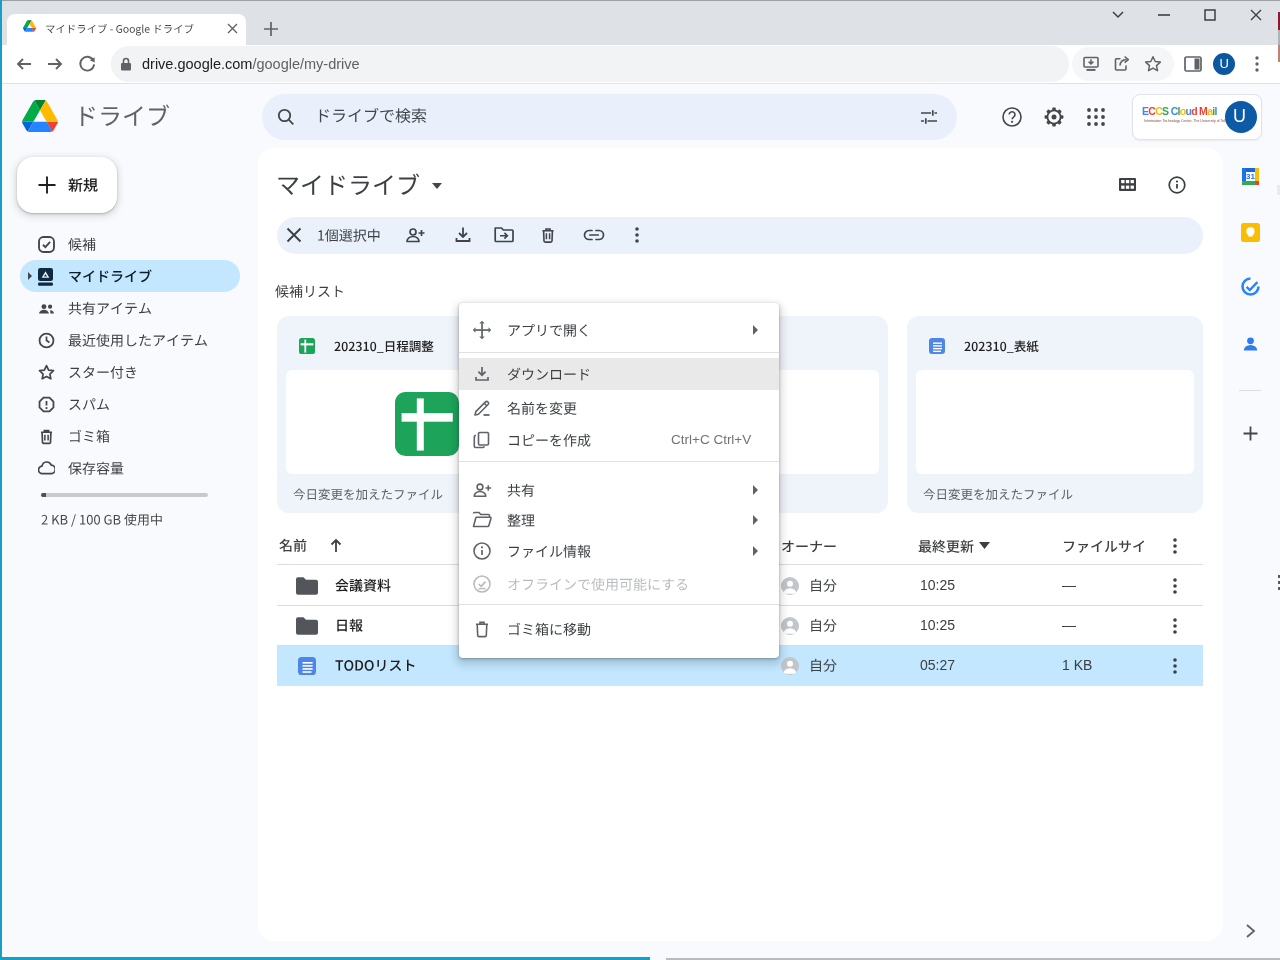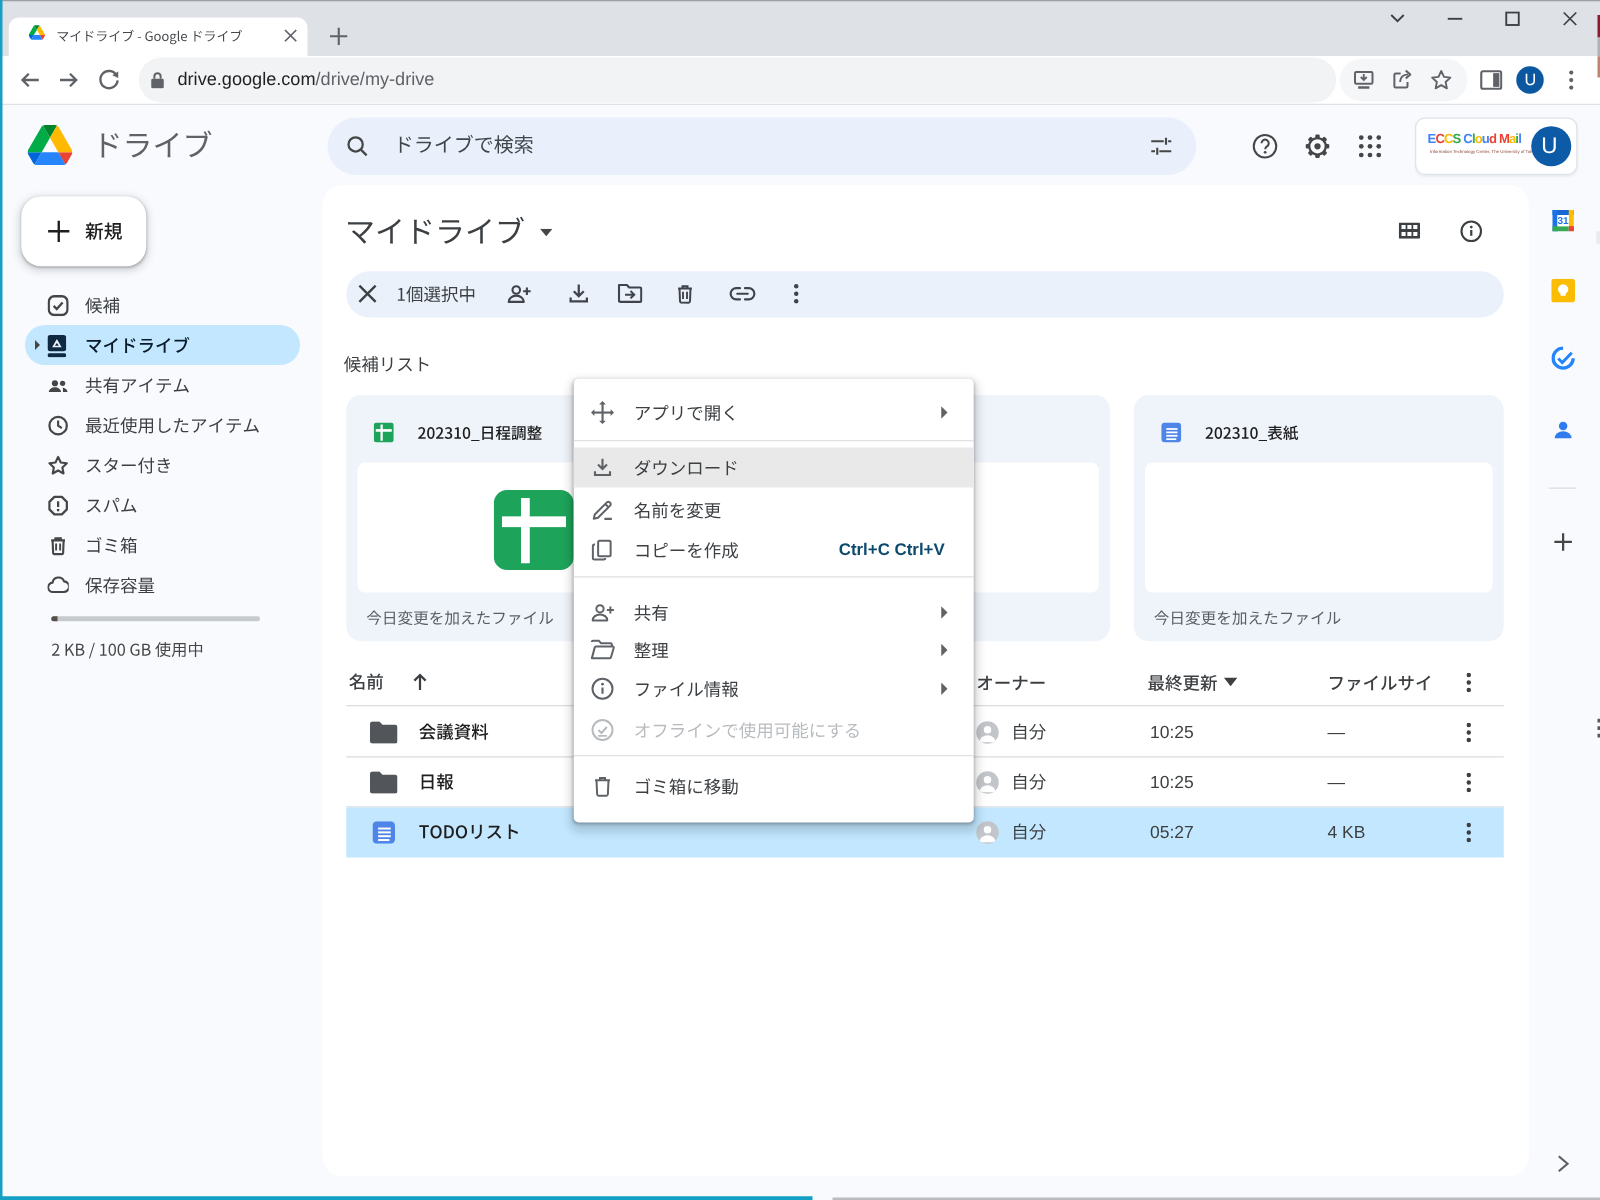--- a/index.html
+++ b/index.html
@@ -52,21 +52,21 @@
   </svg>
 <svg class="a" style="left:78px;top:55px;" width="18" height="18" viewBox="0 0 18 18">
     <path d="M15.2 5.2 A6.9 6.9 0 1 0 16.1 9.3" stroke="#5f6368" stroke-width="1.9" fill="none"></path>
     <path d="M16.6 2.2 V7.4 L11.8 5.2 Z" fill="#5f6368"></path>
   </svg>
 <div class="a" style="left:111px;top:46px;width:958px;height:36px;background:#f1f3f4;border-radius:18px"></div>
 <svg class="a" style="left:120px;top:57px;" width="12" height="14" viewBox="0 0 12 14">
     <rect x="1" y="6" width="10" height="7.5" rx="1" fill="#5f6368"></rect>
     <path d="M3.5 6 V4 a2.5 2.5 0 0 1 5 0 V6" stroke="#5f6368" stroke-width="1.6" fill="none"></path>
   </svg>
-<div class="a" style="left:142px;top:56.5px;font-size:14.5px;line-height:15px;color:#202124">drive.google.com<span style="color:#5f6368">/drive/my-drive</span></div>
+<div class="a" style="left:142px;top:56.5px;font-size:14.5px;line-height:15px;color:#202124">drive.google.com<span style="color:#5f6368">/google/my-drive</span></div>
 <div class="a" style="left:1072px;top:47px;width:102px;height:34px;background:#f4f6f8;border-radius:17px"></div>
 <svg class="a" style="left:1082px;top:55px;" width="18" height="18" viewBox="0 0 18 18">
     <rect x="2" y="2.5" width="14" height="9.5" rx="1" stroke="#5f6368" stroke-width="1.6" fill="none"></rect>
     <path d="M4.5 14.9 H13.5" stroke="#5f6368" stroke-width="2"></path>
     <path d="M9 4.2 V8.6 M6.6 6.6 L9 9 L11.4 6.6" stroke="#5f6368" stroke-width="1.5" fill="none"></path>
   </svg>
 <svg class="a" style="left:1112px;top:55px;" width="18" height="18" viewBox="0 0 18 18">
     <path d="M8.5 3.8 H4.5 a1 1 0 0 0-1 1 V14 a1 1 0 0 0 1 1 H13 a1 1 0 0 0 1-1 V10.5" stroke="#5f6368" stroke-width="1.6" fill="none"></path>
     <path d="M8 10.5 c.3-3.8 2.6-5.8 6.5-6" stroke="#5f6368" stroke-width="1.6" fill="none"></path>
     <path d="M12.6 1.5 L16.3 4.6 L12.6 7.7" stroke="#5f6368" stroke-width="1.6" fill="none" stroke-linejoin="round"></path>
@@ -514,21 +514,21 @@
     <path d="M2.6 16.8 a6.4 5.6 0 0 1 12.8 0 Z" fill="#fff"></path>
   </svg>
 <div class="a" style="left:809px;top:656.3px;">
     <svg width="28" height="20" viewBox="0 0 28 20">
       <g transform="translate(0,14.6) scale(0.014000,-0.014000)">
         <path d="M214 482H795V411H214ZM214 264H795V194H214ZM214 46H795V-25H214ZM163 703H853V-76H774V631H239V-81H163ZM455 842 542 830Q526 785 508 740Q489 695 472 662L405 675Q415 699 424 728Q434 758 442 788Q451 817 455 842Z M1187 462H1760V389H1187ZM1734 462H1812Q1812 462 1812 455Q1812 448 1812 440Q1812 431 1811 426Q1805 309 1800 228Q1794 146 1786 92Q1779 38 1770 7Q1761 -24 1747 -38Q1732 -57 1714 -64Q1696 -72 1670 -74Q1645 -76 1602 -76Q1558 -75 1511 -72Q1510 -55 1504 -34Q1497 -13 1486 3Q1535 -1 1577 -2Q1619 -4 1637 -4Q1652 -4 1662 -1Q1672 2 1679 9Q1694 23 1704 70Q1713 116 1720 208Q1728 299 1734 447ZM1324 820 1404 797Q1367 713 1318 636Q1268 559 1210 495Q1151 431 1088 383Q1081 391 1069 402Q1057 413 1044 424Q1032 435 1023 442Q1087 484 1144 543Q1201 602 1247 672Q1293 743 1324 820ZM1673 822Q1697 772 1732 720Q1767 667 1808 618Q1849 570 1892 528Q1936 487 1977 458Q1967 450 1954 438Q1942 427 1932 415Q1921 403 1914 392Q1872 426 1829 472Q1786 517 1744 570Q1703 623 1666 680Q1630 737 1601 793ZM1398 441H1479Q1471 359 1453 281Q1435 203 1398 134Q1361 65 1296 9Q1230 -47 1125 -85Q1120 -75 1112 -62Q1104 -50 1094 -38Q1085 -27 1076 -19Q1174 13 1234 62Q1295 112 1328 173Q1361 234 1376 302Q1391 370 1398 441Z" fill="#3d4043"></path>
       </g>
     </svg>
   </div>
 <div class="a" style="left:920px;top:657.9px;font-size:14px;line-height:14px;color:#3d4043;font-weight:400;">05:27</div>
-<div class="a" style="left:1062px;top:657.9px;font-size:14px;line-height:14px;color:#3d4043;font-weight:400;">4 KB</div>
+<div class="a" style="left:1062px;top:657.9px;font-size:14px;line-height:14px;color:#3d4043;font-weight:400;">1 KB</div>
 <svg class="a" style="left:1173px;top:657.5px;" width="4" height="16" viewBox="0 0 4 16">
     <circle cx="2" cy="2" r="1.8" fill="#3c4043"></circle>
     <circle cx="2" cy="8" r="1.8" fill="#3c4043"></circle>
     <circle cx="2" cy="14" r="1.8" fill="#3c4043"></circle>
   </svg>
 <div class="a" style="left:459px;top:303px;width:320px;height:355px;background:#fff;border-radius:4px;box-shadow:0 1px 3px rgba(0,0,0,.3),0 4px 8px 3px rgba(0,0,0,.15)"></div>
 <div class="a" style="left:459px;top:358px;width:320px;height:32px;background:#e9e9e9"></div>
 <svg class="a" style="left:472px;top:320px" width="20" height="20" viewBox="0 0 20 20">
     <path d="M10 0.8 L12.7 3.5 H7.3 Z M10 19.2 L7.3 16.5 H12.7 Z M0.8 10 L3.5 7.3 V12.7 Z M19.2 10 L16.5 12.7 V7.3 Z" fill="#5f6368"></path>
     <rect x="3.2" y="9.2" width="13.6" height="1.7" fill="#5f6368"></rect>
@@ -572,21 +572,21 @@
     <rect x="6.5" y="2.5" width="10" height="12.5" rx="1.2" stroke="#5f6368" stroke-width="1.6" fill="none"></rect>
     <path d="M4 5.5 H3.5 a1.2 1.2 0 0 0-1.2 1.2 V16.3 a1.2 1.2 0 0 0 1.2 1.2 H11 a1.2 1.2 0 0 0 1.2-1.2" stroke="#5f6368" stroke-width="1.6" fill="none"></path>
   </svg>
 <div class="a" style="left:507px;top:430.8px;">
     <svg width="84" height="20" viewBox="0 0 84 20">
       <g transform="translate(0,14.6) scale(0.014000,-0.014000)">
         <path d="M172 686Q197 683 227 682Q257 680 281 680H774Q792 680 812 680Q833 681 848 682Q847 665 846 644Q845 622 845 604V88Q845 61 846 32Q848 3 849 -9H759Q760 3 760 28Q761 52 761 79V600H282Q254 600 222 599Q189 598 172 597ZM159 134Q178 132 208 130Q239 128 270 128H806V47H272Q242 47 210 46Q179 45 159 43Z M1759 697Q1759 670 1778 651Q1797 632 1825 632Q1852 632 1872 651Q1891 670 1891 697Q1891 725 1872 744Q1852 764 1825 764Q1797 764 1778 744Q1759 725 1759 697ZM1713 697Q1713 728 1728 754Q1743 780 1768 795Q1794 810 1825 810Q1856 810 1882 795Q1907 780 1922 754Q1937 728 1937 697Q1937 667 1922 642Q1907 616 1882 601Q1856 586 1825 586Q1794 586 1768 601Q1743 616 1728 642Q1713 667 1713 697ZM1279 750Q1277 733 1276 712Q1274 690 1274 669Q1274 656 1274 618Q1274 579 1274 526Q1274 472 1274 412Q1274 353 1274 298Q1274 243 1274 202Q1274 160 1274 141Q1274 103 1290 88Q1307 74 1344 67Q1368 63 1404 61Q1439 59 1476 59Q1516 59 1562 61Q1608 63 1656 67Q1703 71 1745 77Q1787 83 1818 91V0Q1775 -7 1714 -12Q1654 -16 1590 -18Q1527 -21 1472 -21Q1428 -21 1386 -18Q1343 -16 1312 -11Q1254 -1 1223 28Q1192 58 1192 119Q1192 144 1192 189Q1192 234 1192 292Q1192 350 1192 410Q1192 471 1192 525Q1192 579 1192 618Q1192 656 1192 669Q1192 682 1192 696Q1191 710 1190 724Q1188 739 1186 750ZM1237 435Q1282 445 1336 460Q1391 474 1448 491Q1504 508 1558 527Q1611 546 1654 565Q1677 575 1699 586Q1721 597 1742 610L1777 530Q1756 521 1730 510Q1705 500 1683 491Q1636 472 1578 452Q1521 432 1460 414Q1399 395 1342 379Q1284 363 1237 352Z M2102 433Q2117 432 2139 430Q2161 429 2188 428Q2214 428 2241 428Q2257 428 2290 428Q2324 428 2369 428Q2414 428 2464 428Q2515 428 2566 428Q2616 428 2662 428Q2707 428 2740 428Q2773 428 2789 428Q2827 428 2854 430Q2881 432 2897 433V335Q2882 336 2852 338Q2823 340 2790 340Q2774 340 2740 340Q2706 340 2662 340Q2617 340 2566 340Q2515 340 2464 340Q2414 340 2370 340Q2325 340 2291 340Q2257 340 2241 340Q2200 340 2163 338Q2126 337 2102 335Z M3460 791Q3454 761 3444 720Q3435 680 3414 629Q3396 584 3370 536Q3343 488 3313 449Q3332 461 3356 470Q3380 478 3406 482Q3431 486 3452 486Q3510 486 3550 454Q3590 421 3590 359Q3590 340 3590 310Q3590 281 3590 248Q3591 216 3592 185Q3593 154 3593 131H3516Q3517 151 3518 178Q3519 205 3520 235Q3520 265 3520 292Q3519 319 3519 338Q3519 382 3492 402Q3466 423 3426 423Q3379 423 3334 402Q3288 382 3254 350Q3232 329 3210 302Q3189 276 3163 246L3095 296Q3167 366 3215 427Q3263 488 3293 540Q3323 593 3340 635Q3356 677 3366 720Q3376 762 3378 798ZM3118 683Q3158 678 3205 675Q3252 672 3287 672Q3354 672 3431 676Q3508 679 3586 686Q3665 693 3736 706L3735 632Q3683 623 3624 618Q3565 612 3504 608Q3443 605 3386 604Q3330 602 3282 602Q3261 602 3234 602Q3206 603 3176 604Q3146 606 3118 608ZM3882 441Q3869 438 3854 432Q3838 427 3822 421Q3807 415 3793 409Q3741 389 3672 360Q3603 331 3531 293Q3481 268 3443 240Q3405 213 3383 184Q3361 154 3361 119Q3361 90 3374 72Q3388 54 3413 44Q3438 35 3470 32Q3503 29 3542 29Q3600 29 3674 36Q3749 42 3815 53L3813 -27Q3775 -32 3728 -36Q3680 -40 3632 -42Q3583 -45 3539 -45Q3468 -45 3410 -32Q3351 -19 3316 14Q3281 47 3281 108Q3281 153 3302 190Q3323 228 3358 259Q3394 290 3437 316Q3480 343 3525 365Q3573 391 3616 410Q3658 429 3696 445Q3734 461 3767 477Q3789 487 3809 496Q3829 505 3849 516Z M4487 673H4962V601H4452ZM4612 456H4939V387H4612ZM4612 235H4952V164H4612ZM4575 649H4651V-79H4575ZM4526 828 4598 809Q4570 730 4532 654Q4495 577 4452 510Q4409 443 4363 391Q4357 397 4346 407Q4336 417 4324 427Q4313 437 4305 442Q4350 489 4391 551Q4432 613 4466 684Q4501 755 4526 828ZM4285 836 4357 814Q4325 730 4281 646Q4237 563 4186 490Q4135 418 4080 361Q4076 370 4068 384Q4060 399 4052 414Q4043 429 4036 437Q4086 486 4132 550Q4178 614 4218 688Q4257 761 4285 836ZM4179 579 4253 654 4254 652V-78H4179Z M5171 465H5419V395H5171ZM5390 465H5463Q5463 465 5463 460Q5463 454 5462 446Q5462 438 5462 433Q5460 321 5456 252Q5453 182 5448 146Q5442 110 5431 96Q5419 82 5406 76Q5392 70 5371 67Q5351 65 5319 66Q5287 66 5250 68Q5249 84 5244 104Q5238 123 5229 138Q5263 134 5293 134Q5323 133 5335 133Q5346 133 5354 135Q5361 137 5367 144Q5374 153 5378 184Q5383 216 5386 280Q5388 345 5390 453ZM5671 790 5716 836Q5748 821 5782 800Q5817 780 5847 760Q5877 739 5897 722L5850 670Q5831 688 5801 710Q5771 731 5737 752Q5703 773 5671 790ZM5815 519 5890 500Q5826 304 5715 160Q5604 16 5451 -75Q5445 -67 5435 -56Q5425 -44 5414 -32Q5404 -21 5396 -13Q5548 67 5653 202Q5758 338 5815 519ZM5177 670H5951V597H5177ZM5128 670H5206V388Q5206 335 5202 273Q5198 211 5187 147Q5176 83 5155 22Q5134 -38 5099 -87Q5093 -79 5082 -69Q5070 -59 5058 -50Q5045 -41 5036 -37Q5078 25 5098 99Q5117 173 5122 248Q5128 324 5128 389ZM5544 839H5622Q5621 700 5632 575Q5643 450 5663 346Q5683 241 5712 164Q5740 88 5774 46Q5809 4 5847 4Q5869 4 5880 46Q5890 89 5894 189Q5907 177 5926 165Q5944 153 5959 148Q5952 62 5940 14Q5927 -34 5904 -54Q5880 -73 5841 -73Q5791 -73 5749 -39Q5707 -5 5674 57Q5642 119 5618 204Q5594 288 5578 390Q5561 492 5553 606Q5545 719 5544 839Z" fill="#3c4043"></path>
       </g>
     </svg>
   </div>
-<div class="a" style="left:671px;top:432.7px;font-size:13.5px;line-height:13.5px;color:#0c4a6e;font-weight:700;">Ctrl+C Ctrl+V</div>
+<div class="a" style="left:671px;top:432.7px;font-size:13.5px;line-height:13.5px;color:#737373;font-weight:400;">Ctrl+C Ctrl+V</div>
 <div class="a" style="left:459px;top:461px;width:320px;height:1px;background:#e0e0e0"></div>
 <svg class="a" style="left:472px;top:480px" width="20" height="20" viewBox="0 0 20 20">
     <circle cx="8" cy="7" r="2.9" stroke="#5f6368" stroke-width="1.6" fill="none"></circle>
     <path d="M2.2 16.3 a5.8 4.8 0 0 1 11.6 0 Z" stroke="#5f6368" stroke-width="1.6" fill="none" stroke-linejoin="round"></path>
     <path d="M16.3 5.2 V10.8 M13.5 8 H19.1" stroke="#5f6368" stroke-width="1.6"></path>
   </svg>
 <div class="a" style="left:507px;top:480.8px;">
     <svg width="28" height="20" viewBox="0 0 28 20">
       <g transform="translate(0,14.6) scale(0.014000,-0.014000)">
         <path d="M280 831H357V272H280ZM643 831H720V272H643ZM48 318H956V245H48ZM89 628H920V556H89ZM587 150 653 189Q699 156 752 116Q806 75 854 36Q903 -4 935 -34L864 -80Q834 -50 787 -10Q740 31 688 73Q635 115 587 150ZM329 187 407 157Q371 114 324 70Q276 26 224 -13Q172 -52 121 -81Q114 -72 103 -62Q92 -53 82 -44Q71 -34 62 -28Q111 -1 162 35Q213 71 257 110Q301 150 329 187Z M1063 710H1939V640H1063ZM1308 353H1777V289H1308ZM1255 524H1765V456H1329V-79H1255ZM1748 524H1822V14Q1822 -19 1813 -38Q1804 -56 1779 -66Q1754 -74 1712 -76Q1669 -77 1605 -77Q1602 -62 1595 -41Q1588 -20 1580 -5Q1613 -6 1642 -6Q1672 -7 1694 -6Q1716 -6 1726 -6Q1739 -6 1744 -2Q1748 3 1748 15ZM1391 840 1467 822Q1433 713 1381 606Q1329 499 1256 406Q1183 314 1088 246Q1083 255 1074 266Q1065 276 1056 286Q1047 297 1040 304Q1107 350 1162 411Q1218 472 1262 542Q1306 613 1338 688Q1370 764 1391 840ZM1308 184H1777V119H1308Z" fill="#3c4043"></path>

